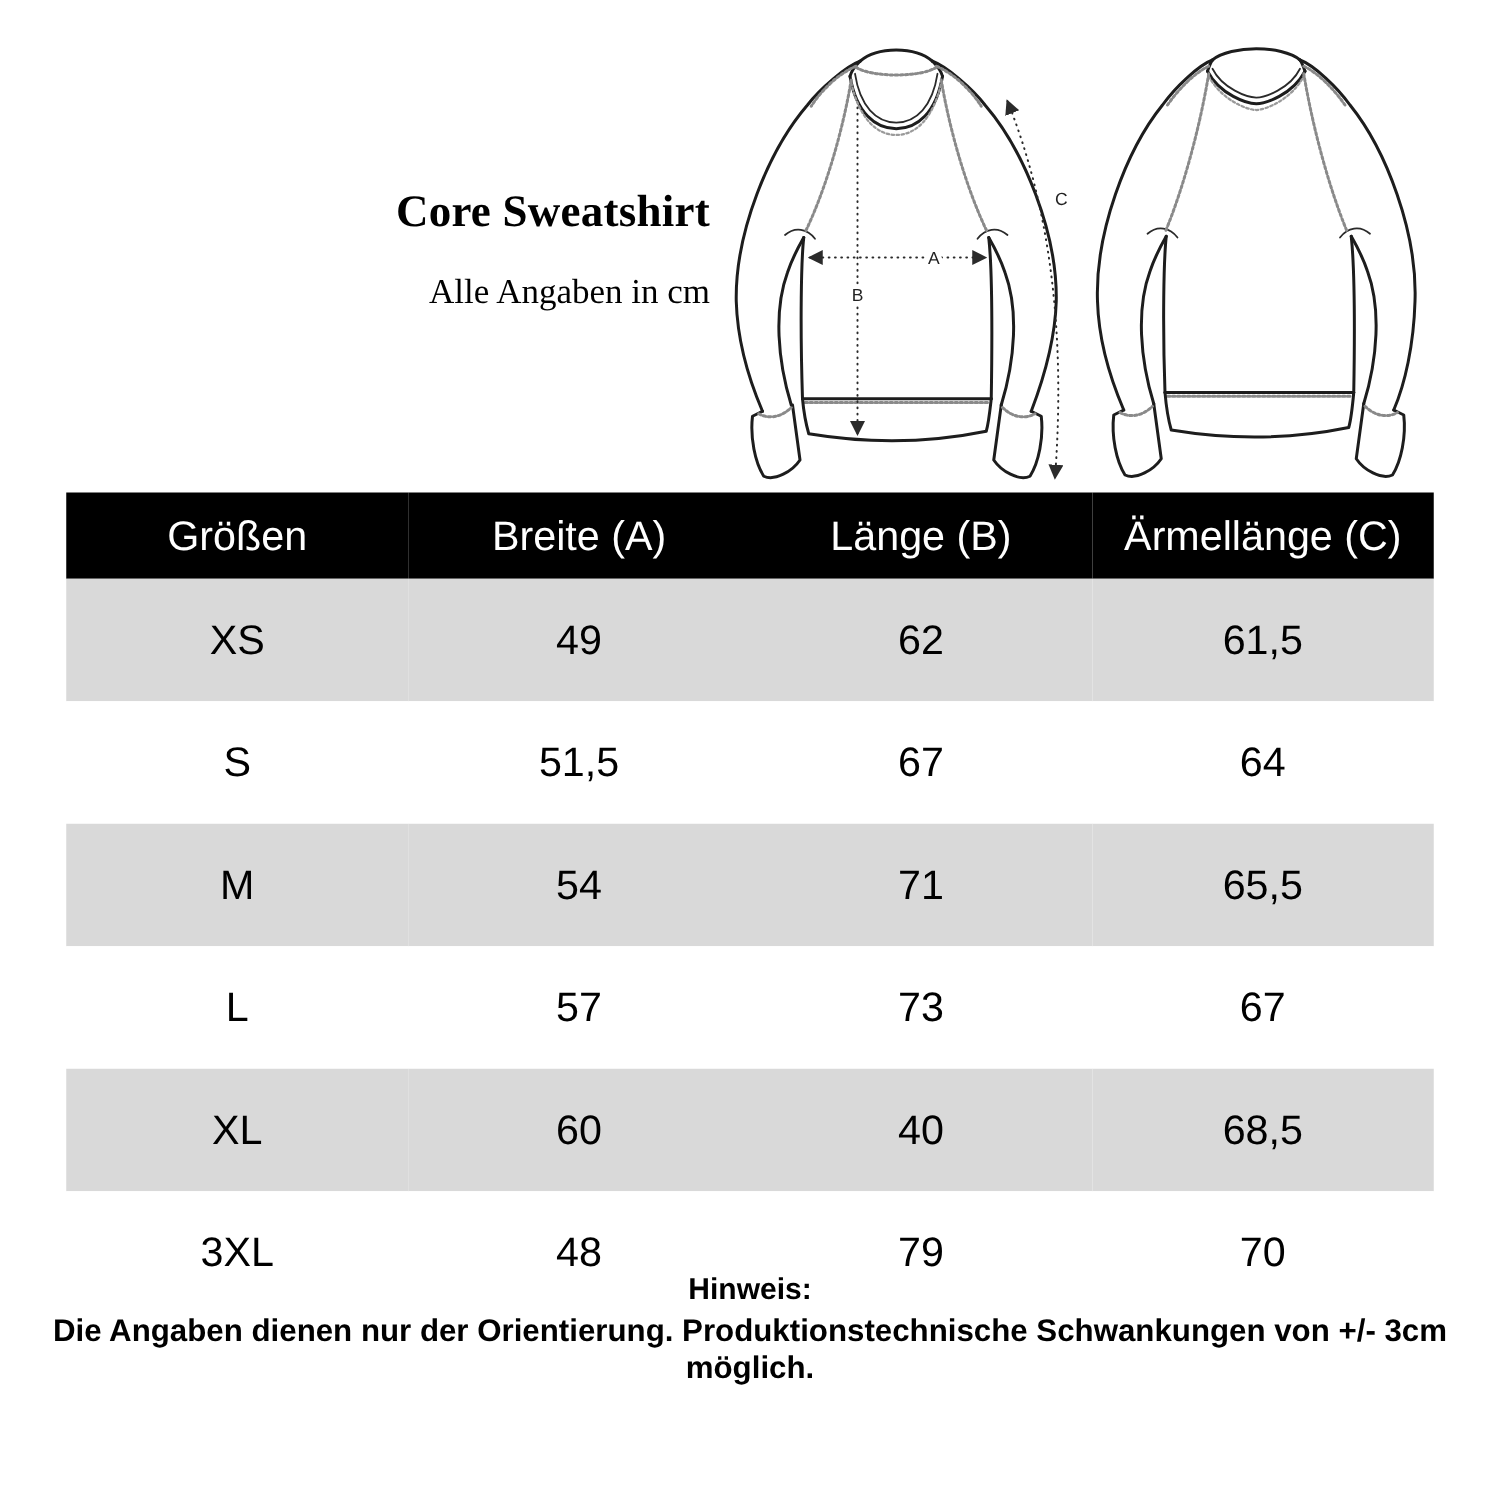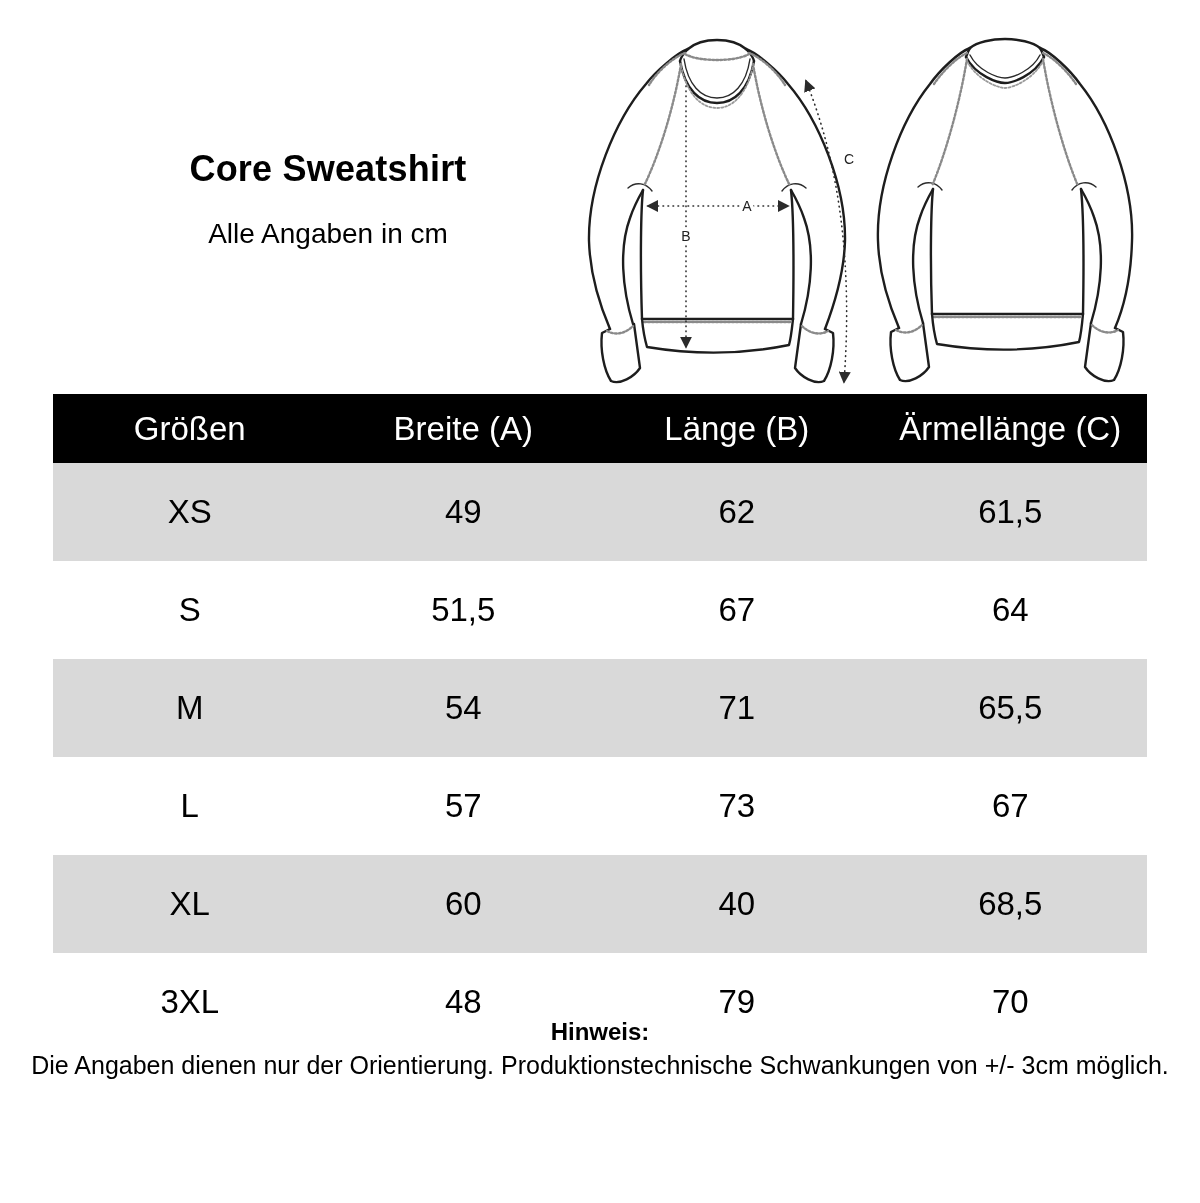--- a/index.html
+++ b/index.html
@@ -2,21 +2,21 @@
 <html><head>
 <meta charset="utf-8">
 <style>
   html,body{margin:0;padding:0;}
   body{
     width:1200px;height:1203px;position:relative;background:#ffffff;
     font-family:"Liberation Sans", sans-serif;color:#000;
     overflow:hidden;
   }
   .title-block{
-    position:absolute;left:88px;top:148px;width:480px;text-align:center;
+    position:absolute;left:88px;top:148px;width:480px;text-align:right;font-family:Liberation Serif, serif;
   }
   .title-block h1{
     margin:0;font-size:36px;font-weight:700;letter-spacing:0.2px;
   }
   .title-block p{
     margin:28px 0 0 0;font-size:28px;font-weight:400;
   }
   .figure{position:absolute;}
   .figure-front{left:560px;top:28px;width:320px;height:370px;}
   .figure-back{left:858px;top:28px;width:320px;height:370px;}
@@ -32,21 +32,21 @@
   table.size-table td{
     height:74px;font-size:33px;font-weight:400;padding:12px;
   }
   table.size-table tbody tr:nth-child(odd){background:#d9d9d9;}
   table.size-table tbody tr:nth-child(even){background:#ffffff;}
 
   .footer-note{
     position:absolute;left:0;top:1018px;width:1200px;text-align:center;
   }
   .footer-note .note-title{margin:0;font-size:24px;font-weight:700;}
-  .footer-note .note-text{margin:5px 0 0 0;font-size:25px;font-weight:400;}
+  .footer-note .note-text{margin:5px 0 0 0;font-size:25px;font-weight:700;}
 
   svg .outline{fill:none;stroke:#1d1d1d;stroke-width:2.4;stroke-linecap:round;stroke-linejoin:round;}
   svg .thin{fill:none;stroke:#2a2a2a;stroke-width:1.4;stroke-linecap:round;}
   svg .stitch{fill:none;stroke:#8a8a8a;stroke-width:2.4;stroke-dasharray:2 2;stroke-linecap:round;}
   svg .seam{fill:none;stroke:#9a9a9a;stroke-width:1.8;stroke-dasharray:2 2;stroke-linecap:round;}
   svg .measure{fill:none;stroke:#2b2b2b;stroke-width:1.6;stroke-dasharray:0.6 4.4;stroke-linecap:round;}
   svg .mlabel{
     font-family:"Liberation Sans", sans-serif;font-size:14px;fill:#222;
     stroke:#ffffff;stroke-width:7px;paint-order:stroke;text-anchor:middle;
   }

